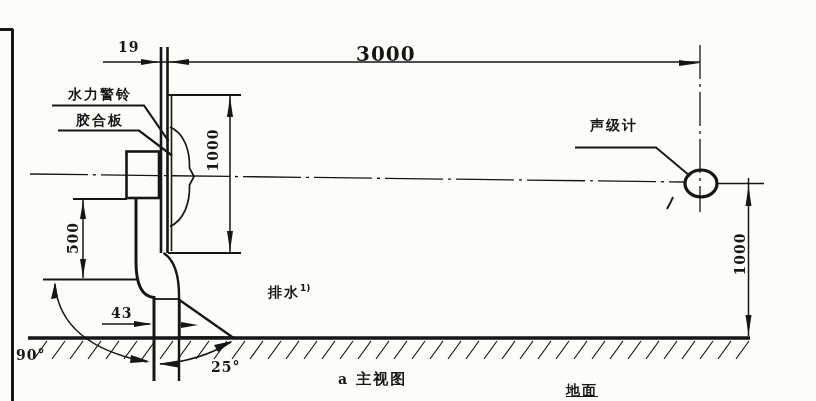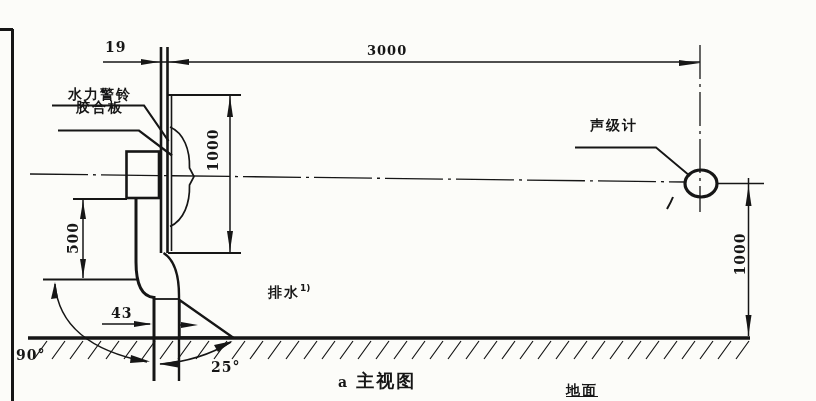--- a/index.html
+++ b/index.html
@@ -78,30 +78,30 @@
     <path d="M 575,147.5 H 656 L 690,176" stroke="#161616" stroke-width="1.8" fill="none"></path>
     <ellipse cx="701" cy="183.5" rx="16" ry="13.5" stroke="#161616" stroke-width="3.2" fill="none"></ellipse>
     <path d="M 667,209 Q 671,202 673,197" stroke="#161616" stroke-width="2" fill="none"></path>
 
     <path d="M 717,183.5 H 764" stroke="#161616" stroke-width="1.5" fill="none"></path>
     <path d="M 748.5,178 V 336" stroke="#161616" stroke-width="1.5" fill="none"></path>
     <path d="M 748.5,186 L 745.5,206 L 751.5,206 Z" fill="#161616"></path>
     <path d="M 748.5,335 L 745.5,315 L 751.5,315 Z" fill="#161616"></path>
   </svg>
 
-  <span class="lbl num" style="left:105px;top:40px;">19</span>
-  <span class="lbl num" style="left:367px;top:44px;font-size:13px;">3000</span>
+  <span class="lbl num" style="left:118px;top:40px;">19</span>
+  <span class="lbl num" style="left:356px;top:44px;font-size:20px;">3000</span>
   <span class="lbl num vert" style="left:213px;top:150px;">1000</span>
   <span class="lbl num vert" style="left:73px;top:238px;">500</span>
   <span class="lbl num" style="left:111px;top:306px;">43</span>
   <span class="lbl num" style="left:16px;top:348px;text-align:center;">90°</span>
   <span class="lbl num" style="left:211px;top:360px;">25°</span>
   <span class="lbl num vert" style="left:740px;top:254px;">1000</span>
 
   <span class="lbl cjk" style="left:68px;top:87px;">水力警铃</span>
-  <span class="lbl cjk" style="left:76px;top:100px;">胶合板</span>
+  <span class="lbl cjk" style="left:76px;top:113px;">胶合板</span>
   <span class="lbl cjk" style="left:590px;top:118px;">声级计</span>
   <span class="lbl cjk" style="left:268px;top:284px;"><span>排水</span><span class="sup">1)</span></span>
   <span class="lbl cjk" style="left:566px;top:383px;text-decoration:underline;">地面</span>
 
-  <span class="lbl caption" style="left:338px;top:372px;"><span class="num">a</span>&nbsp;<span class="cjk" style="font-size:18px;">主视图</span></span>
+  <span class="lbl caption" style="left:338px;top:372px;"><span class="num">a</span>&nbsp;<span class="cjk" style="font-size:15px;">主视图</span></span>
 
 </div>
 
 </body></html>

